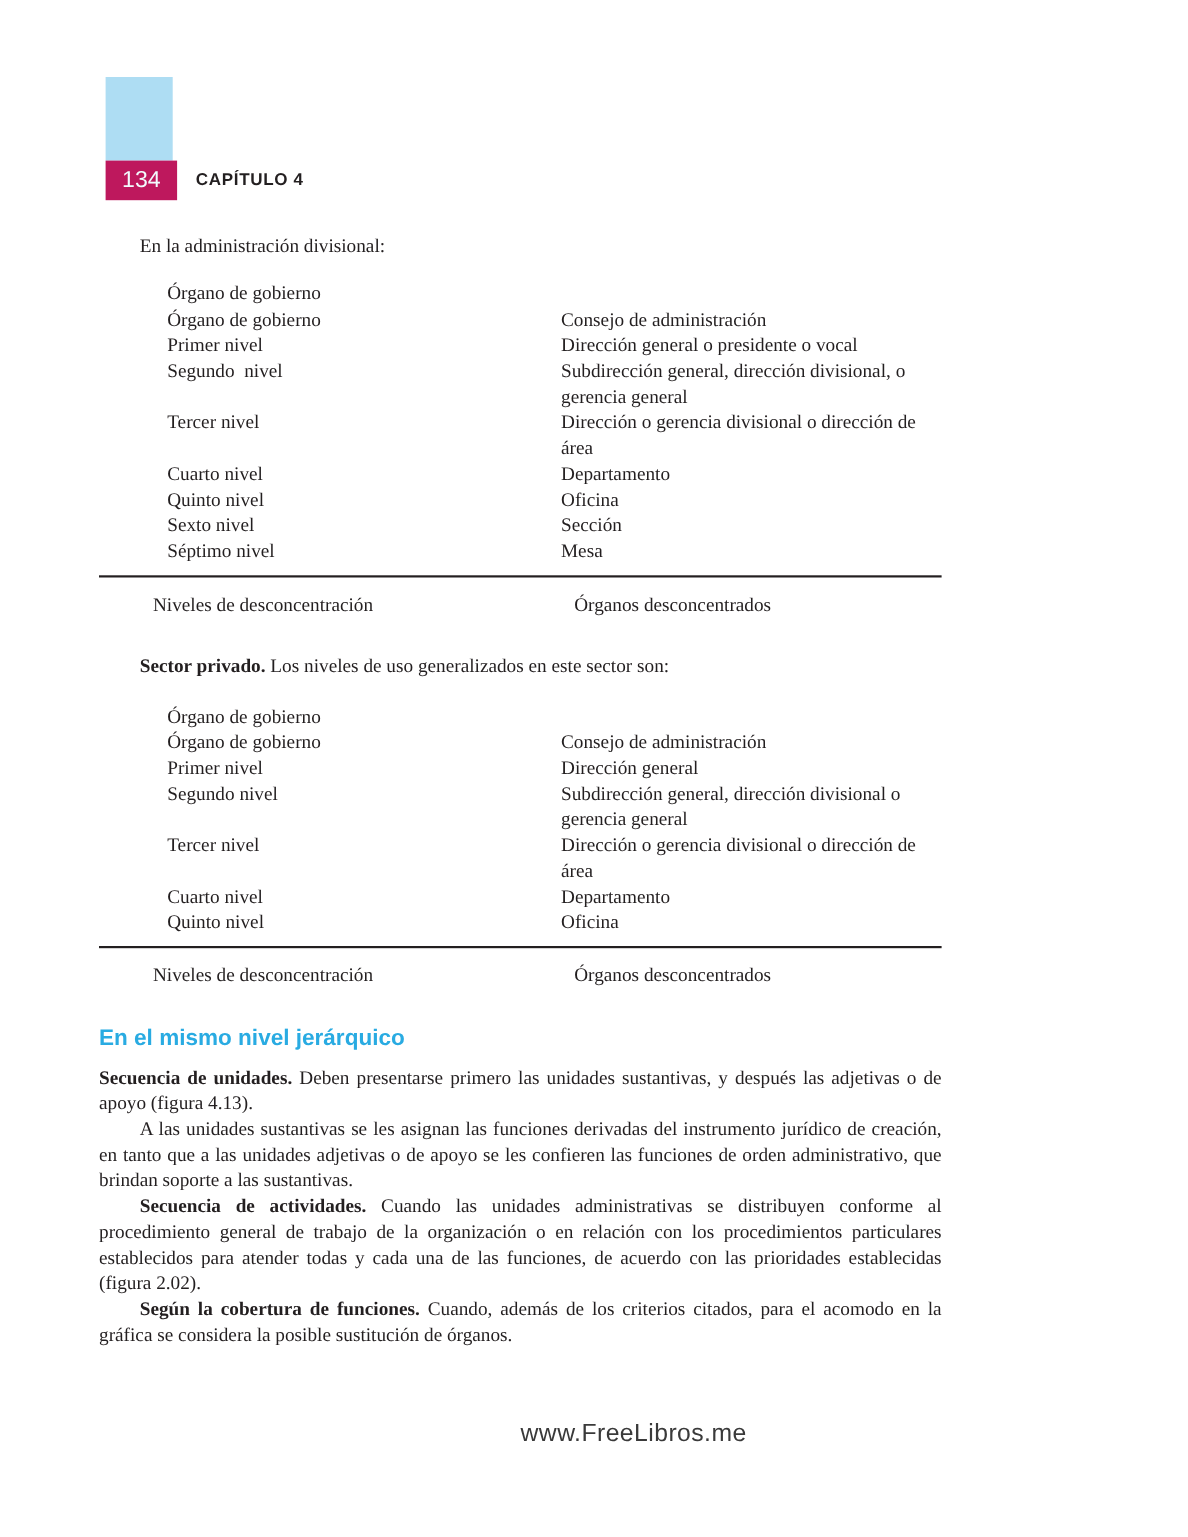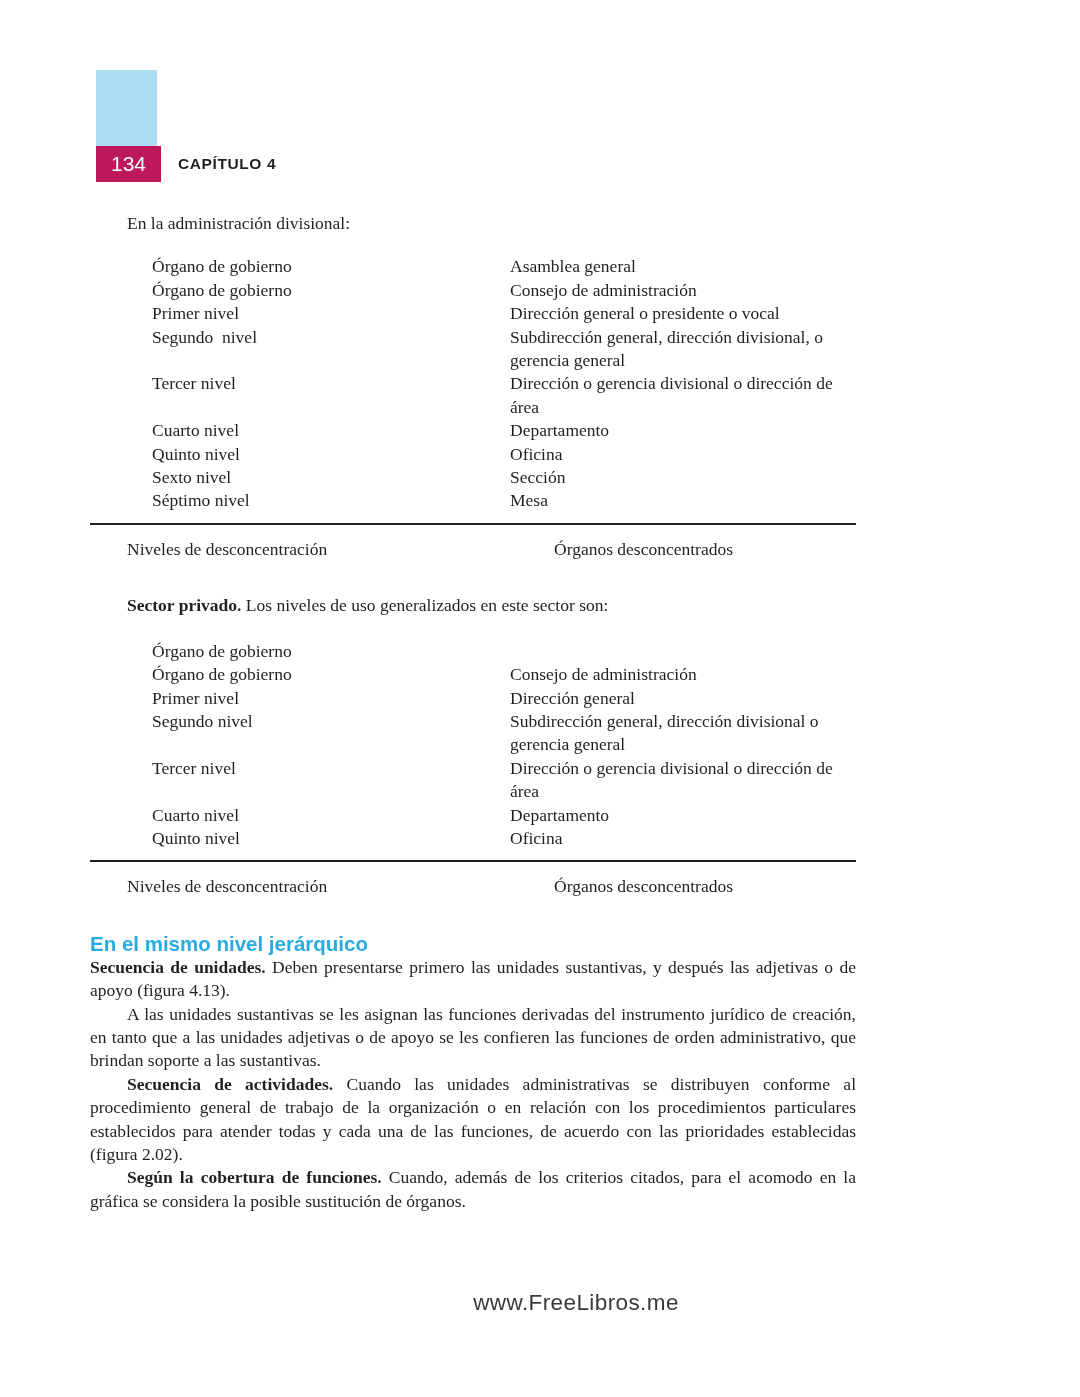--- a/index.html
+++ b/index.html
@@ -58,40 +58,39 @@
   }
   .lvl { white-space: pre-wrap; }
   .org { max-width: 346px; }
   hr.rule {
     border: none;
     border-top: 2px solid #231f20;
     margin: 10px 0 0 0;
     width: 100%;
   }
   .tfoot {
-    margin: 13px 0 0 37px;
+    margin: 13px 0 0 49px;
     display: grid;
     grid-template-columns: 383px 1fr;
-    gap: 44px;
   }
   .lead-par { margin: 33px 0 0 37px; }
   .levels.second { margin-top: 22px; }
   .blue-heading {
     margin: 32px 0 0 0;
     font-family: "Liberation Sans", sans-serif;
     font-weight: bold;
     font-size: 20.5px;
     line-height: 25px;
     color: #29abe2;
   }
   .par {
     margin: 0;
     text-align: justify;
   }
-  .par.first { }
+  .par.first { margin-top: 12px; }
   .par.indent { text-indent: 37px; }
   b.lead { font-weight: bold; }
   .watermark {
     position: absolute;
     left: 0; top: 1290px;
     width: 100%;
     text-align: center;
     font-family: "Liberation Sans", sans-serif;
     font-size: 22.5px;
     letter-spacing: 0.4px;
@@ -110,21 +109,20 @@
   </div>
   <div class="chapter">CAPÍTULO 4</div>
 
   <div class="content">
 
     <p class="intro">En la administración divisional:</p>
 
     <div class="levels">
       <div class="lrow">
         <span class="lvl">Órgano de gobierno</span>
-        <span class="org">Asamblea general</span>
       </div>
       <div class="lrow">
         <span class="lvl">Órgano de gobierno</span>
         <span class="org">Consejo de administración</span>
       </div>
       <div class="lrow">
         <span class="lvl">Primer nivel</span>
         <span class="org">Dirección general o presidente o vocal</span>
       </div>
       <div class="lrow">

